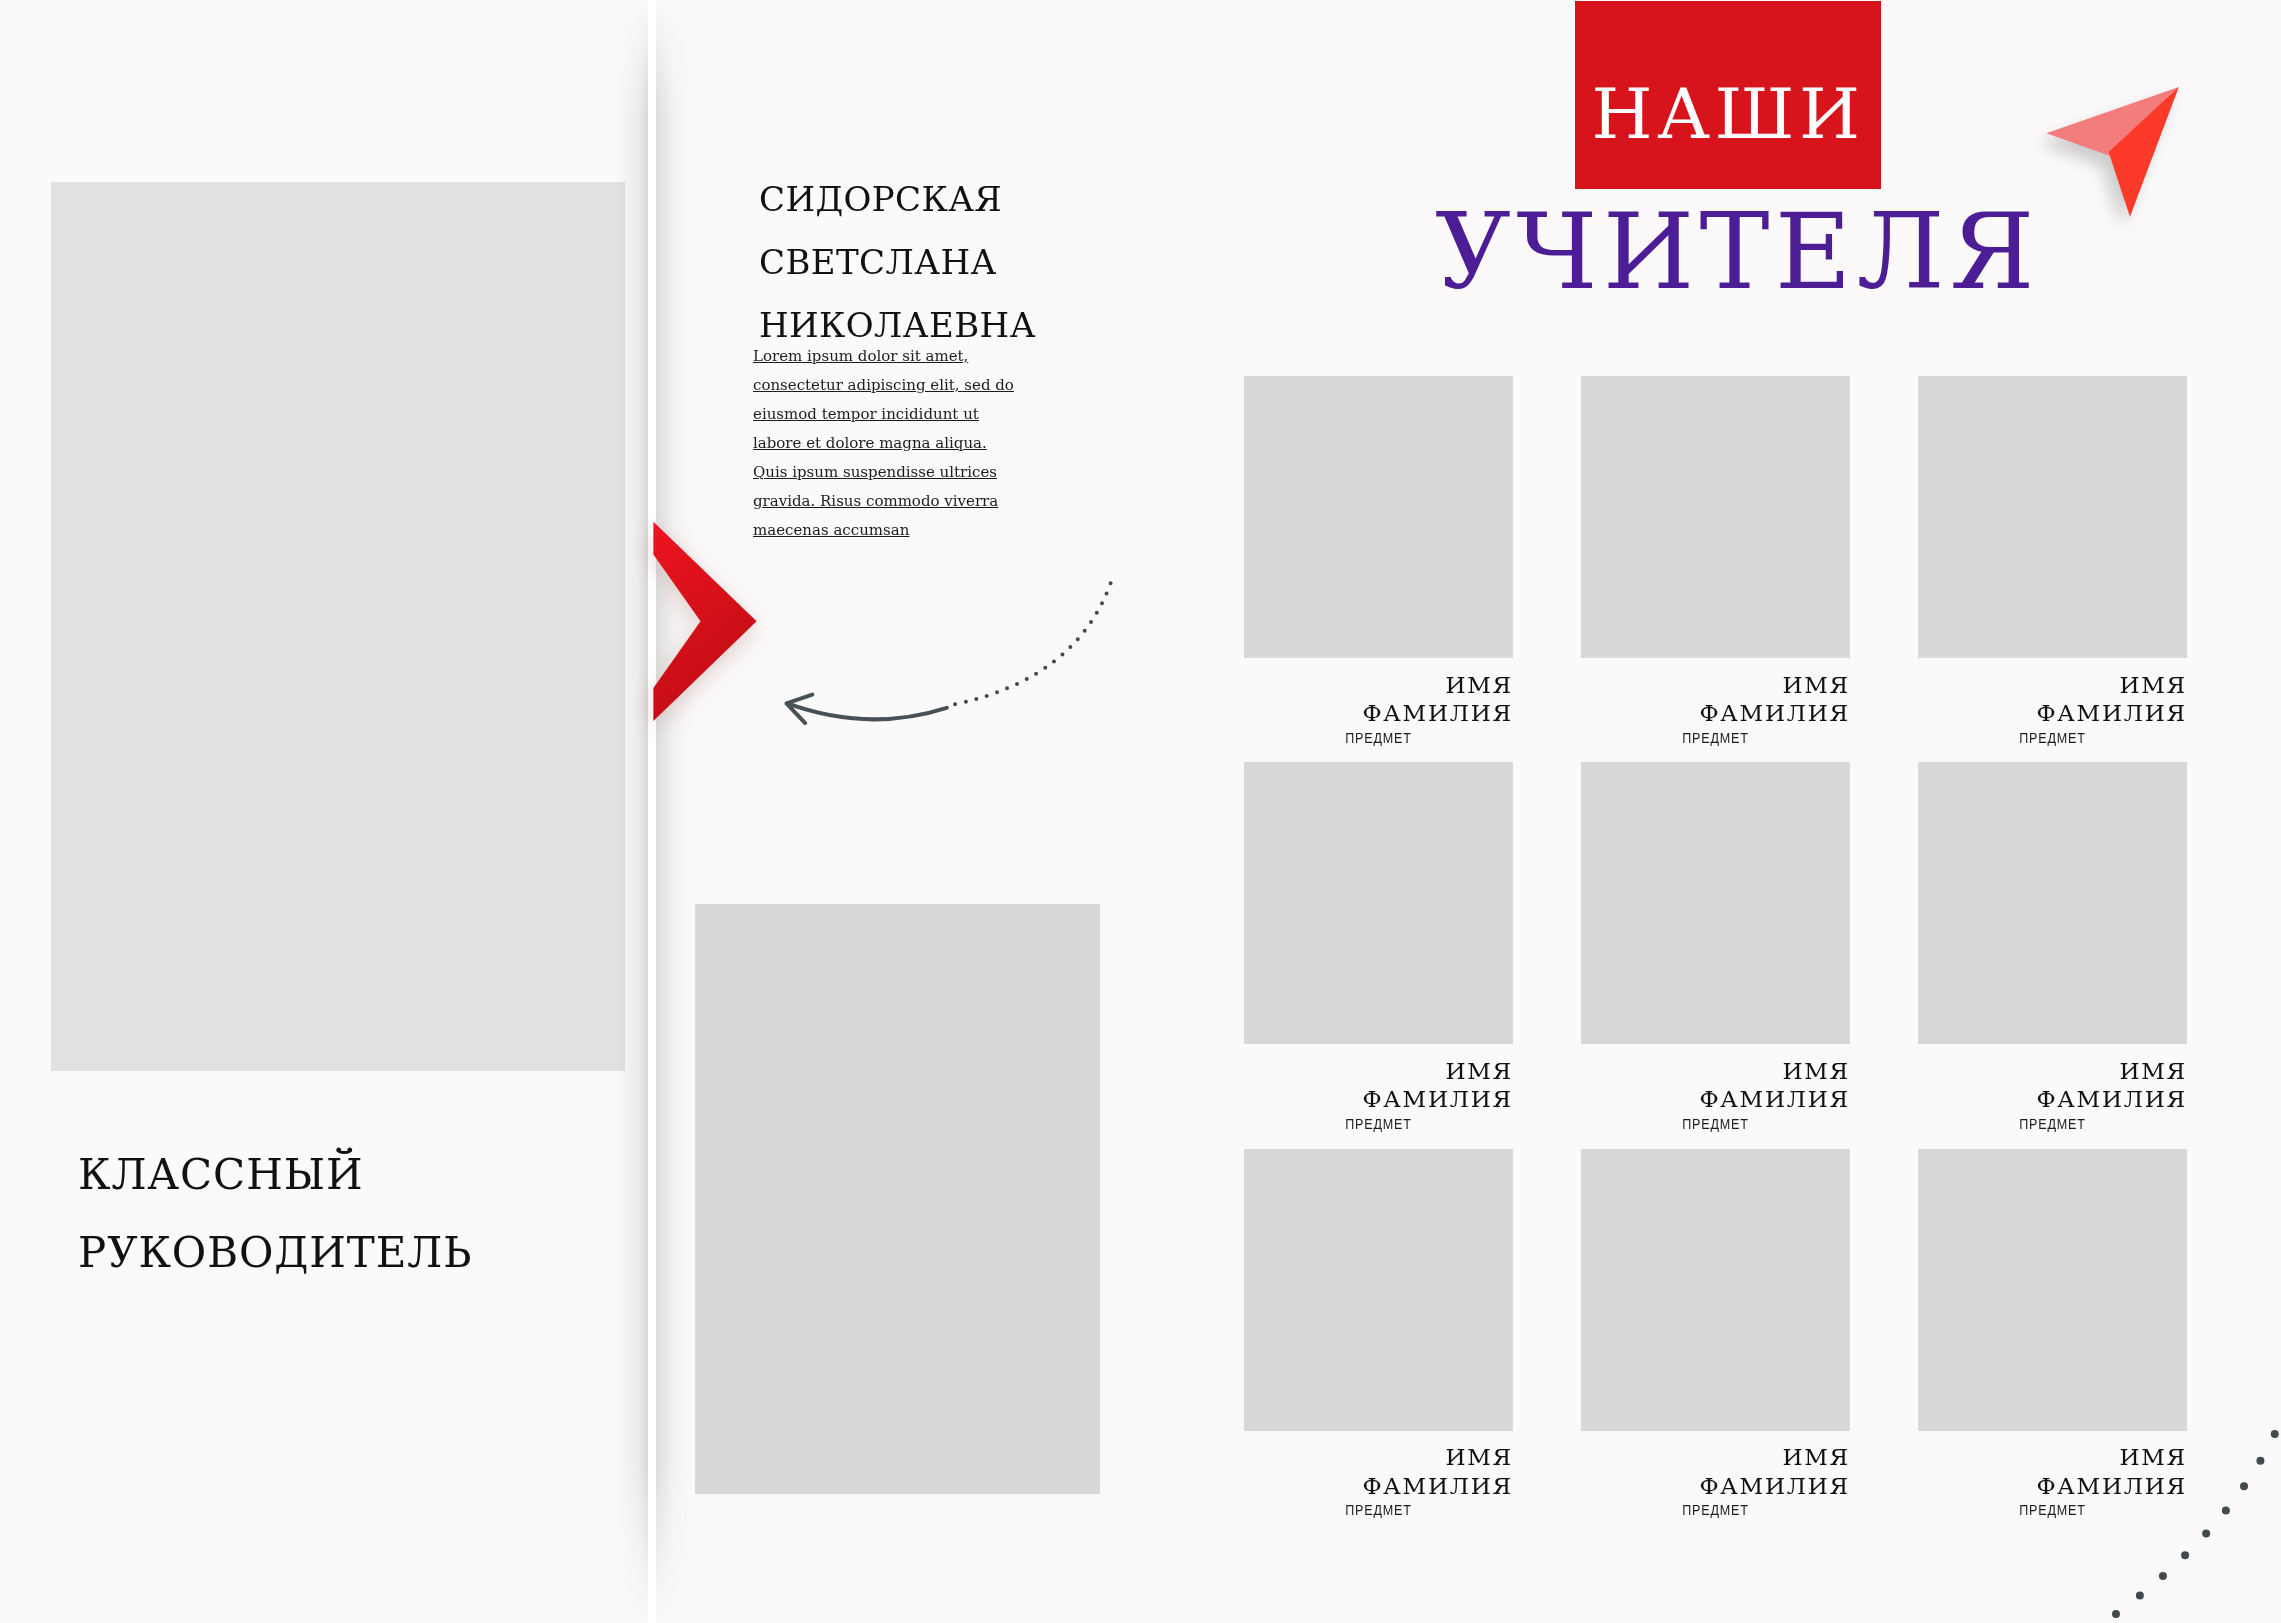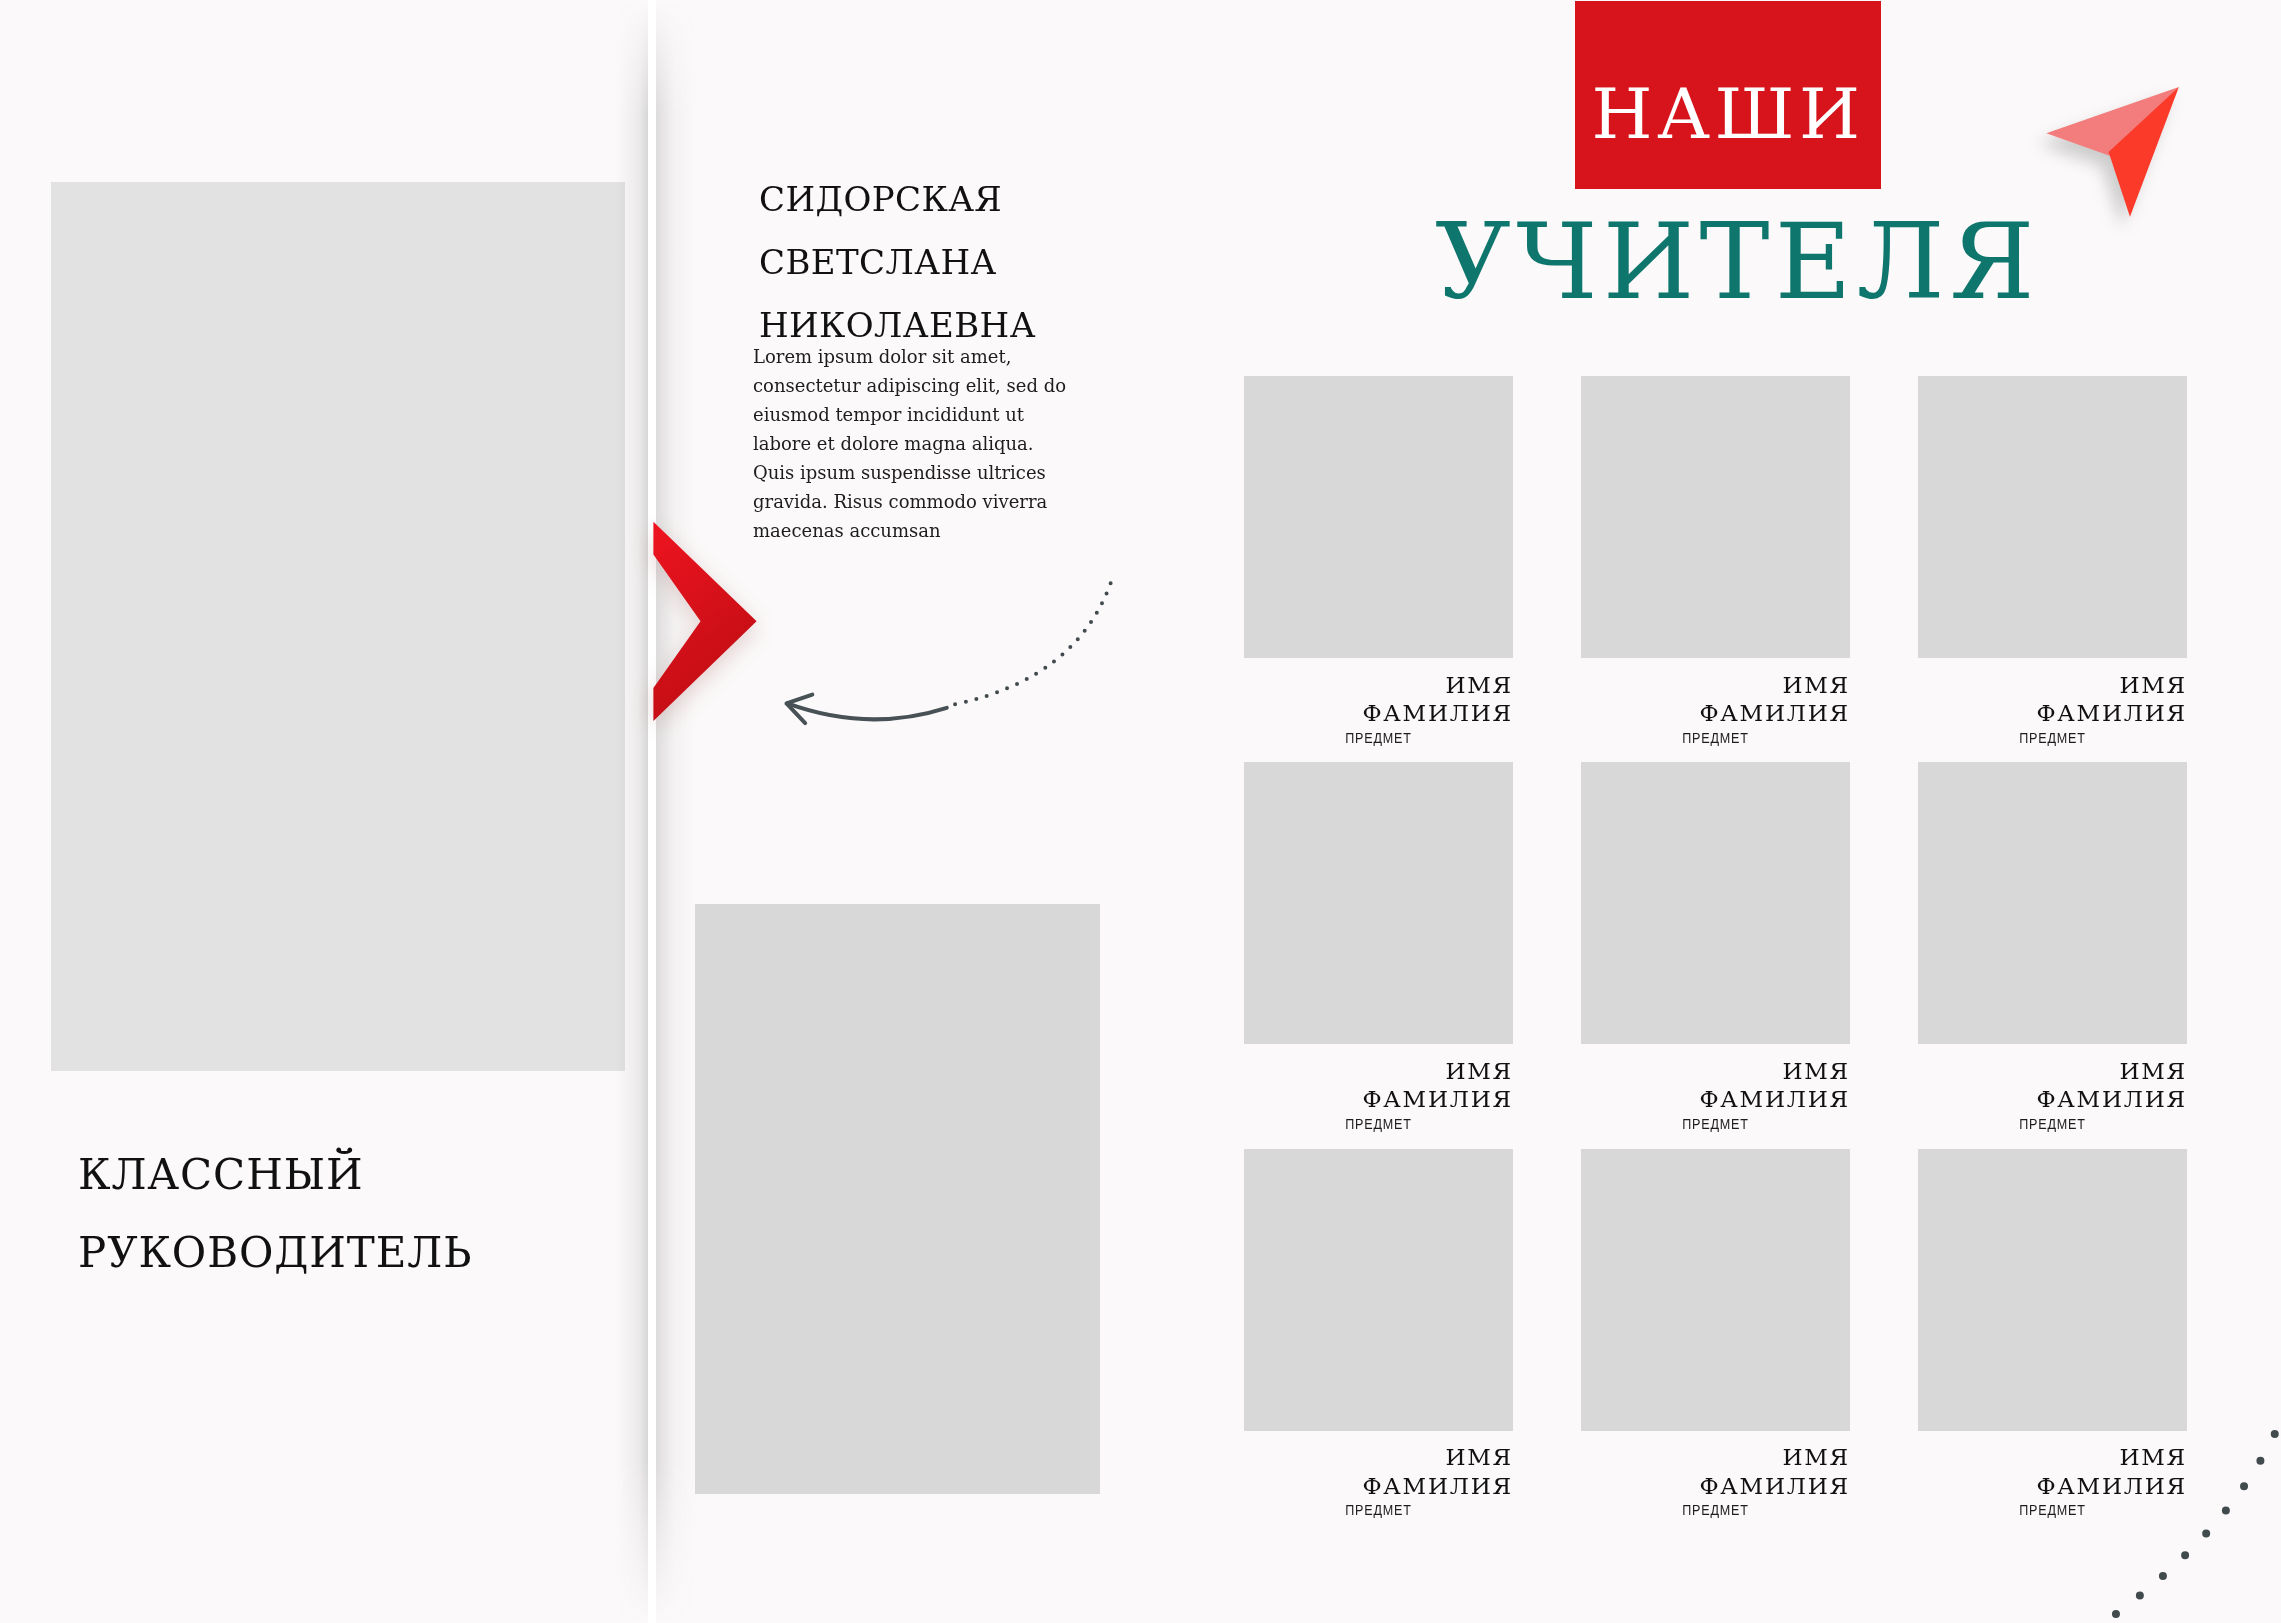--- a/index.html
+++ b/index.html
@@ -44,41 +44,41 @@
     mask-image:linear-gradient(to bottom, transparent, #000 7%, #000 90%, transparent);
   }
 
   
   .profile-name{
     left:753px; top:168px; width:374px;
     font-size:34px; line-height:63px; white-space:pre-line; letter-spacing:0.4px;margin-left:6px;
   }
   .profile-bio{
     left:753px; top:342px; width:374px;
-    font-size:18px; line-height:29px; white-space:pre-line; color:#1d1d1d;
+    font-size:15px; line-height:29px; white-space:pre-line; color:#1d1d1d;text-decoration:underline;
   }
   .secondary-photo{
     left:695px; top:904px; width:405px; height:590px;
     background:#d9d8d8;
   }
 
   
   .banner{
     left:1575px; top:1px; width:306px; height:188px;
     background:var(--accent-red);
   }
   .banner-label{
     position:absolute; left:0; top:78px; width:100%;
     text-align:center; color:#ffffff; font-size:70px; line-height:1;
     letter-spacing:4.5px;
   }
   .big-title{
-    left:1435px; top:210px; width:588px;
+    left:1435px; top:200px; width:588px;
     text-align:center; font-size:105px; line-height:1; letter-spacing:5.3px;
-    color:#0f766e;
+    color:#4c1d95;
   }
 
   
   .teacher-grid{
     left:1244px; top:376px; width:943px;
     display:grid; grid-template-columns:repeat(3,269px);
     column-gap:68px; row-gap:13.4px;
   }
   .teacher-card{ width:269px; }
   .teacher-photo{ width:269px; height:282px; background:var(--grid-placeholder); }

